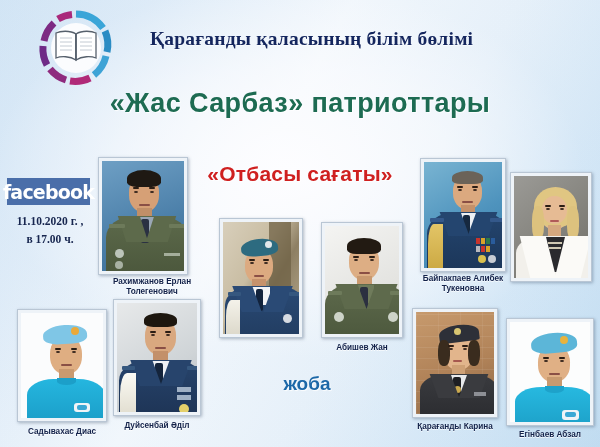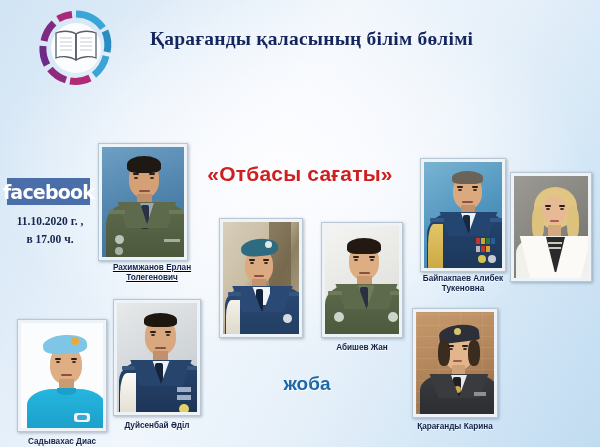--- a/index.html
+++ b/index.html
@@ -130,35 +130,36 @@
           <path d="M46 32 H58"></path>
             <path d="M46 36 H58"></path>
             <path d="M46 40 H58"></path>
             <path d="M46 44 H58"></path>
         </g>
       </g>
     </svg>
   </div>
 
   <div class="hdr-title">Қарағанды қаласының білім бөлімі</div>
+  <div class="green-title">«Жас Сарбаз» патриоттары</div>
   <div class="red-title">«Отбасы сағаты»</div>
 
   <div class="blue-title">
     <div>жоба</div>
   </div>
 
   <div id="fb-badge">
     <span class="fb-word">facebook</span>
   </div>
   <div id="fb-date">
     <div>11.10.2020 г. ,</div>
     <div>в 17.00 ч.</div>
   </div>
 
-  <div class="card" style="left:98px; top:143px; width:108px;text-decoration:underline;">
+  <div class="card" style="left:98px; top:157px; width:108px;">
     <div class="frame" style="width:90px; height:118px;">
       <div class="photo">
         <div class="bg" style="background:linear-gradient(160deg,#6e9fc4,#4a7ea8 60%,#3d6d95);"></div>
         <div class="head" style="left:27px; top:13px; width:30px; height:38px; background:#d6a076;"></div>
         <div class="hair" style="left:25px; top:9px; width:34px; height:17px; background:#1f1913;"></div>
         <div class="brow" style="left:31px; top:26px;"></div>
         <div class="brow" style="left:47px; top:26px;"></div>
         <div class="eye" style="left:32px; top:30px;"></div>
         <div class="eye" style="left:48px; top:30px;"></div>
         <div class="mouth" style="left:37px; top:43px; width:11px;"></div>
@@ -291,21 +292,21 @@
         <div class="torso" style="left:2px; top:60px; width:78px; height:50px; background:#f2f0eb;"></div>
         <div style="position:absolute; left:30px; top:61px; width:22px; height:35px; background:#2a2a2e; clip-path:polygon(0 0,100% 0,68% 100%,32% 100%);"></div>
         <div style="position:absolute; left:12px; top:60px; width:26px; height:50px; background:#fbfaf7; transform:skewX(14deg);"></div>
         <div style="position:absolute; left:45px; top:60px; width:26px; height:50px; background:#fbfaf7; transform:skewX(-14deg);"></div>
         <div style="position:absolute; left:34px; top:66px; width:14px; height:2px; background:#cfc8b4;"></div>
         <div style="position:absolute; left:35px; top:71px; width:12px; height:2px; background:#cfc8b4;"></div>
       </div>
     </div>
   </div>
 
-  <div class="card" style="left:17px; top:319px; width:90px;">
+  <div class="card" style="left:17px; top:309px; width:90px;">
     <div class="frame" style="width:90px; height:113px;">
       <div class="photo">
         <div class="bg" style="background:#fbfcfd;"></div>
         <div class="head" style="left:29px; top:22px; width:32px; height:39px; background:#dfae82;"></div>
         <div class="beret" style="left:22px; top:12px; width:44px; height:19px; background:#7fc6e6; transform:rotate(-4deg);"></div>
         <div style="position:absolute; left:50px; top:14px; width:8px; height:8px; border-radius:50%; background:#e9a93a;"></div>
         <div class="brow" style="left:34px; top:35px;"></div>
         <div class="brow" style="left:50px; top:35px;"></div>
         <div class="eye" style="left:35px; top:38px;"></div>
         <div class="eye" style="left:51px; top:38px;"></div>
@@ -377,14 +378,37 @@
         <div class="collarL" style="left:18px; top:62px; width:21px; height:24px; background:#3a3b3f; transform:skewX(20deg);"></div>
         <div class="collarR" style="left:47px; top:62px; width:21px; height:24px; background:#3a3b3f; transform:skewX(-20deg);"></div>
         <div style="position:absolute; left:58px; top:80px; width:12px; height:4px; background:#8d8f95;"></div>
       </div>
     </div>
     <div class="cap" style="padding-top:4px;">
       <div>Қарағанды Карина</div>
     </div>
   </div>
 
+  <div class="card" style="left:506px; top:318px; width:88px;">
+    <div class="frame" style="width:88px; height:108px;">
+      <div class="photo">
+        <div class="bg" style="background:#fcfdfd;"></div>
+        <div class="head" style="left:28px; top:22px; width:32px; height:38px; background:#e0b085;"></div>
+        <div class="beret" style="left:21px; top:11px; width:46px; height:20px; background:#5cb6d8; transform:rotate(-5deg);"></div>
+        <div style="position:absolute; left:50px; top:14px; width:8px; height:8px; border-radius:50%; background:#e8b33e;"></div>
+        <div class="brow" style="left:33px; top:35px;"></div>
+        <div class="brow" style="left:49px; top:35px;"></div>
+        <div class="eye" style="left:34px; top:38px;"></div>
+        <div class="eye" style="left:50px; top:38px;"></div>
+        <div class="mouth" style="left:39px; top:51px; width:11px;"></div>
+        <div class="neck" style="left:37px; top:55px; width:15px; height:12px; background:#c89a6f;"></div>
+        <div class="torso" style="left:5px; top:65px; width:78px; height:43px; background:linear-gradient(180deg,#27b9e0,#1c9fc7);"></div>
+        <div style="position:absolute; left:35px; top:64px; width:19px; height:7px; border-radius:0 0 50% 50%; background:#1ea2ca;"></div>
+        <div style="position:absolute; left:52px; top:88px; width:17px; height:10px; border-radius:3px; background:#eef3f7;"></div>
+        <div style="position:absolute; left:55px; top:90px; width:11px; height:5px; border-radius:2px; background:#39a8d5;"></div>
+      </div>
+    </div>
+    <div class="cap" style="padding-top:4px;">
+      <div>Егінбаев Абзал</div>
+    </div>
+  </div>
 
 </div>
 
 </body></html>

